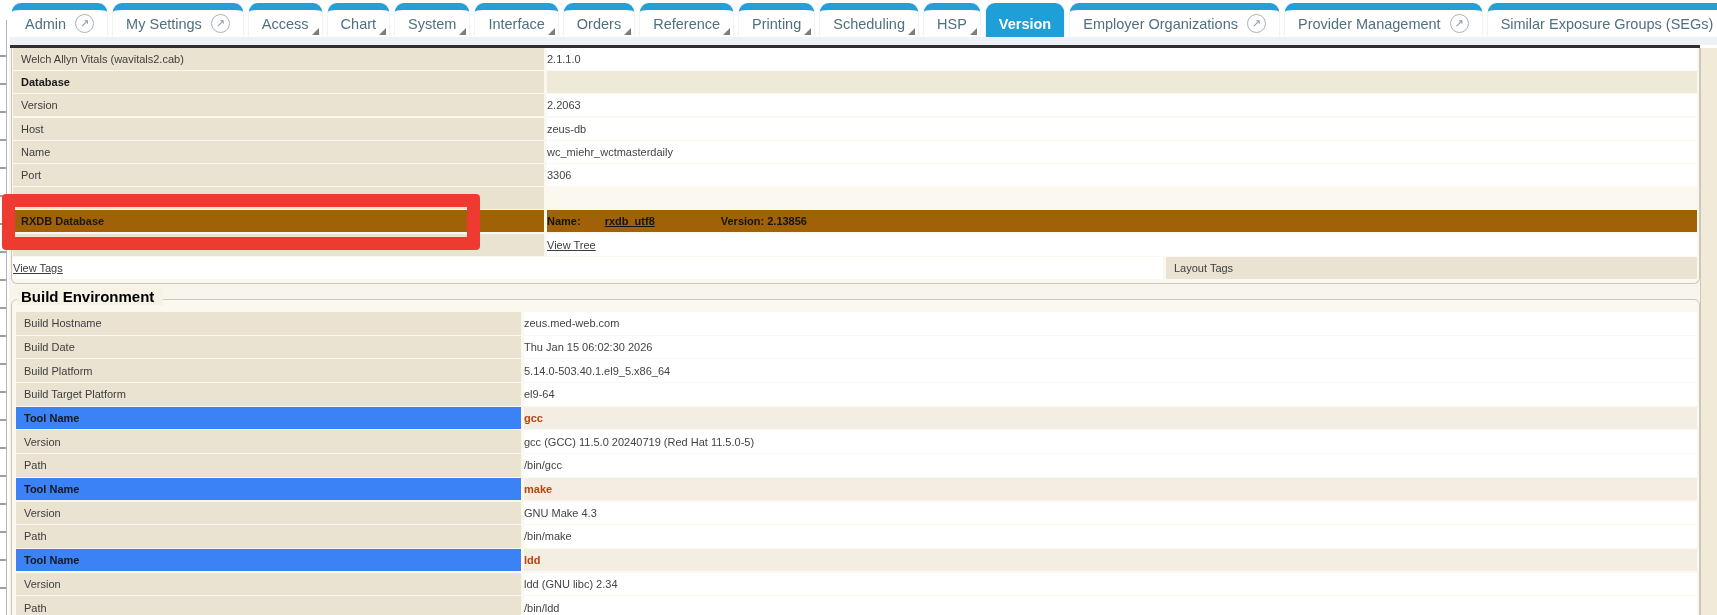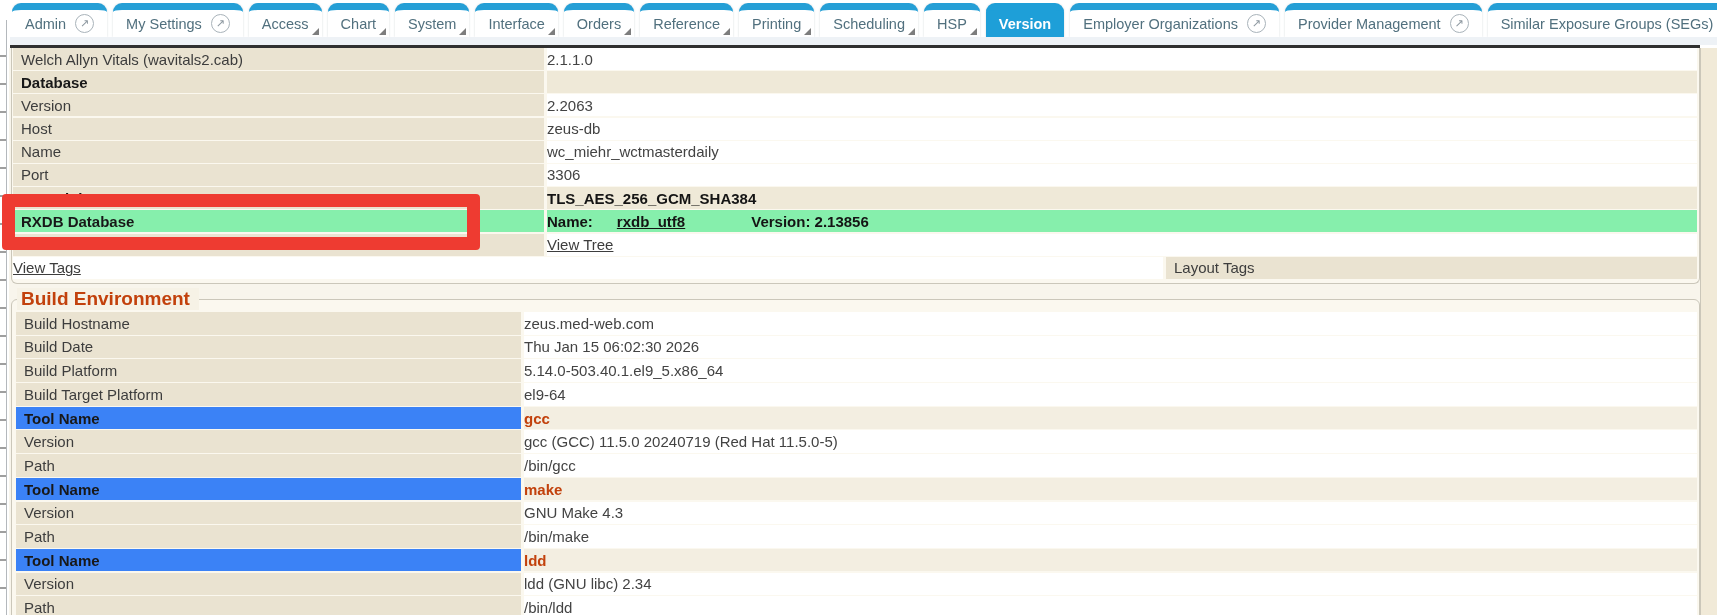--- a/index.html
+++ b/index.html
@@ -69,36 +69,36 @@
   }
   .fieldset2 {
     position:absolute; left:2.5px; top:251px; width:1689px; height:380px;
     background:#fbf8ef;
     border:1px solid #cbc7ba; border-radius:6px;
     padding:12px 2px 0 4px;
   }
   .legend {
     position:absolute; top:-12px; left:5px;
     background:#f6f2e6; padding:0 9px 0 4px;
-    color:#c2410c; font-size:19px; font-weight:bold;
+    color:#000000; font-size:15px; font-weight:bold;
   }
 
   .vrow { display:flex; gap:3px; margin-bottom:1.1px; }
-  .cell { display:flex; align-items:center; height:22.1px; font-size:15px; overflow:hidden; white-space:nowrap; }
+  .cell { display:flex; align-items:center; height:22.1px; font-size:11px; overflow:hidden; white-space:nowrap; }
   .t2 .cell { height:22.6px;text-align:right; }
   .cell.label { flex:0 0 531px; padding-left:8px; color:#3d3d3d; }
   .t2 .cell.label { flex-basis:505px; }
   .cell.value { flex:1 1 auto; color:#434343; }
 
   .vrow .label { background:#eae3d1; }
   .vrow .value { background:#ffffff; }
   .subheader .label, .emph .label { background:#e9e2cf; font-weight:bold; color:#181818; }
   .subheader .value, .emph .value { background:#efe9d8; }
   .emph .value { font-weight:bold; color:#141414; }
-  .highlight .label, .highlight .value { background:#86efac; }
+  .highlight .label, .highlight .value { background:#a16207; }
   .highlight .label { font-weight:bold; color:#181818; }
   .highlight .value { font-weight:bold; color:#141414;gap:20px; }
   .tool .label { background:#3b82f6; font-weight:bold; color:#181818; }
   .tool .value { background:#f3eee1; font-weight:bold; color:#c2410c; }
 
   .lnk { color:#3d3d3d; text-decoration:underline; cursor:pointer; }
   .lnk.b { font-weight:bold; color:#141414; margin:0 4px; }
   .vgap { margin-left:42px; }
 
   
@@ -199,21 +199,20 @@
       <div class="vrow normal">
         <div class="cell label">Name</div>
         <div class="cell value">wc_miehr_wctmasterdaily</div>
       </div>
       <div class="vrow normal">
         <div class="cell label">Port</div>
         <div class="cell value">3306</div>
       </div>
       <div class="vrow emph">
         <div class="cell label">SSL Cipher</div>
-        <div class="cell value">TLS_AES_256_GCM_SHA384</div>
       </div>
       <div class="vrow highlight">
         <div class="cell label">RXDB Database</div>
         <div class="cell value">
           <span>Name:</span>
           <a class="lnk b">rxdb_utf8</a>
           <span class="vgap">Version: 2.13856</span>
         </div>
       </div>
       <div class="vrow link">

